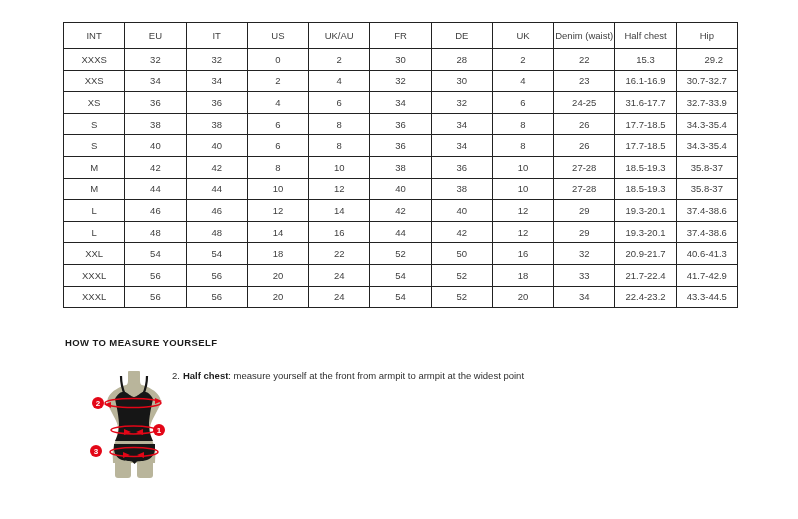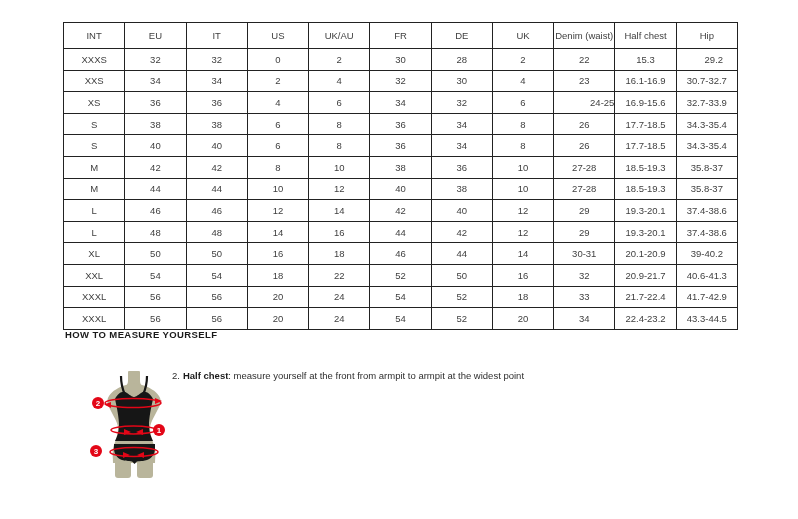--- a/index.html
+++ b/index.html
@@ -37,21 +37,21 @@
     white-space: nowrap;
     background: #ffffff;
   }
   table.size-table th { height: 25px; }
   table.size-table td { height: 20.6px; }
 
   
   .measure-heading {
     position: absolute;
     left: 65px;
-    top: 329px;
+    top: 337px;
     margin: 0;
     font-size: 9.5px;
     font-weight: 700;
     letter-spacing: 0.4px;
     color: #1a1a1a;
   }
   .figure-wrap {
     position: absolute;
     left: 78px;
     top: 368px;
@@ -123,22 +123,22 @@
         </tr>
         <tr>
           <td style="border-color: rgb(34, 34, 34); color: rgb(62, 62, 62);">XS</td>
           <td style="border-color: rgb(34, 34, 34); color: rgb(62, 62, 62);">36</td>
           <td style="border-color: rgb(34, 34, 34); color: rgb(62, 62, 62);">36</td>
           <td style="border-color: rgb(34, 34, 34); color: rgb(62, 62, 62);">4</td>
           <td style="border-color: rgb(34, 34, 34); color: rgb(62, 62, 62);">6</td>
           <td style="border-color: rgb(34, 34, 34); color: rgb(62, 62, 62);">34</td>
           <td style="border-color: rgb(34, 34, 34); color: rgb(62, 62, 62);">32</td>
           <td style="border-color: rgb(34, 34, 34); color: rgb(62, 62, 62);">6</td>
-          <td style="border-color: rgb(34, 34, 34); color: rgb(62, 62, 62); text-align: right;">24-25</td>
-          <td style="border-color: rgb(34, 34, 34); color: rgb(62, 62, 62);">16.9-15.6</td>
+          <td style="border-color: rgb(34, 34, 34); color: rgb(62, 62, 62);">24-25</td>
+          <td style="border-color: rgb(34, 34, 34); color: rgb(62, 62, 62);">31.6-17.7</td>
           <td style="border-color: rgb(34, 34, 34); color: rgb(62, 62, 62);">32.7-33.9</td>
         </tr>
         <tr>
           <td style="border-color: rgb(34, 34, 34); color: rgb(62, 62, 62);">S</td>
           <td style="border-color: rgb(34, 34, 34); color: rgb(62, 62, 62);">38</td>
           <td style="border-color: rgb(34, 34, 34); color: rgb(62, 62, 62);">38</td>
           <td style="border-color: rgb(34, 34, 34); color: rgb(62, 62, 62);">6</td>
           <td style="border-color: rgb(34, 34, 34); color: rgb(62, 62, 62);">8</td>
           <td style="border-color: rgb(34, 34, 34); color: rgb(62, 62, 62);">36</td>
           <td style="border-color: rgb(34, 34, 34); color: rgb(62, 62, 62);">34</td>
@@ -204,33 +204,20 @@
           <td style="border-color: rgb(34, 34, 34); color: rgb(62, 62, 62);">48</td>
           <td style="border-color: rgb(34, 34, 34); color: rgb(62, 62, 62);">48</td>
           <td style="border-color: rgb(34, 34, 34); color: rgb(62, 62, 62);">14</td>
           <td style="border-color: rgb(34, 34, 34); color: rgb(62, 62, 62);">16</td>
           <td style="border-color: rgb(34, 34, 34); color: rgb(62, 62, 62);">44</td>
           <td style="border-color: rgb(34, 34, 34); color: rgb(62, 62, 62);">42</td>
           <td style="border-color: rgb(34, 34, 34); color: rgb(62, 62, 62);">12</td>
           <td style="border-color: rgb(34, 34, 34); color: rgb(62, 62, 62);">29</td>
           <td style="border-color: rgb(34, 34, 34); color: rgb(62, 62, 62);">19.3-20.1</td>
           <td style="border-color: rgb(34, 34, 34); color: rgb(62, 62, 62);">37.4-38.6</td>
-        </tr>
-        <tr>
-          <td style="border-color: rgb(34, 34, 34); color: rgb(62, 62, 62);">XL</td>
-          <td style="border-color: rgb(34, 34, 34); color: rgb(62, 62, 62);">50</td>
-          <td style="border-color: rgb(34, 34, 34); color: rgb(62, 62, 62);">50</td>
-          <td style="border-color: rgb(34, 34, 34); color: rgb(62, 62, 62);">16</td>
-          <td style="border-color: rgb(34, 34, 34); color: rgb(62, 62, 62);">18</td>
-          <td style="border-color: rgb(34, 34, 34); color: rgb(62, 62, 62);">46</td>
-          <td style="border-color: rgb(34, 34, 34); color: rgb(62, 62, 62);">44</td>
-          <td style="border-color: rgb(34, 34, 34); color: rgb(62, 62, 62);">14</td>
-          <td style="border-color: rgb(34, 34, 34); color: rgb(62, 62, 62);">30-31</td>
-          <td style="border-color: rgb(34, 34, 34); color: rgb(62, 62, 62);">20.1-20.9</td>
-          <td style="border-color: rgb(34, 34, 34); color: rgb(62, 62, 62);">39-40.2</td>
         </tr>
         <tr>
           <td style="border-color: rgb(34, 34, 34); color: rgb(62, 62, 62); text-align: center;">XXL</td>
           <td style="border-color: rgb(34, 34, 34); color: rgb(62, 62, 62);">54</td>
           <td style="border-color: rgb(34, 34, 34); color: rgb(62, 62, 62);">54</td>
           <td style="border-color: rgb(34, 34, 34); color: rgb(62, 62, 62);">18</td>
           <td style="border-color: rgb(34, 34, 34); color: rgb(62, 62, 62);">22</td>
           <td style="border-color: rgb(34, 34, 34); color: rgb(62, 62, 62);">52</td>
           <td style="border-color: rgb(34, 34, 34); color: rgb(62, 62, 62);">50</td>
           <td style="border-color: rgb(34, 34, 34); color: rgb(62, 62, 62);">16</td>

